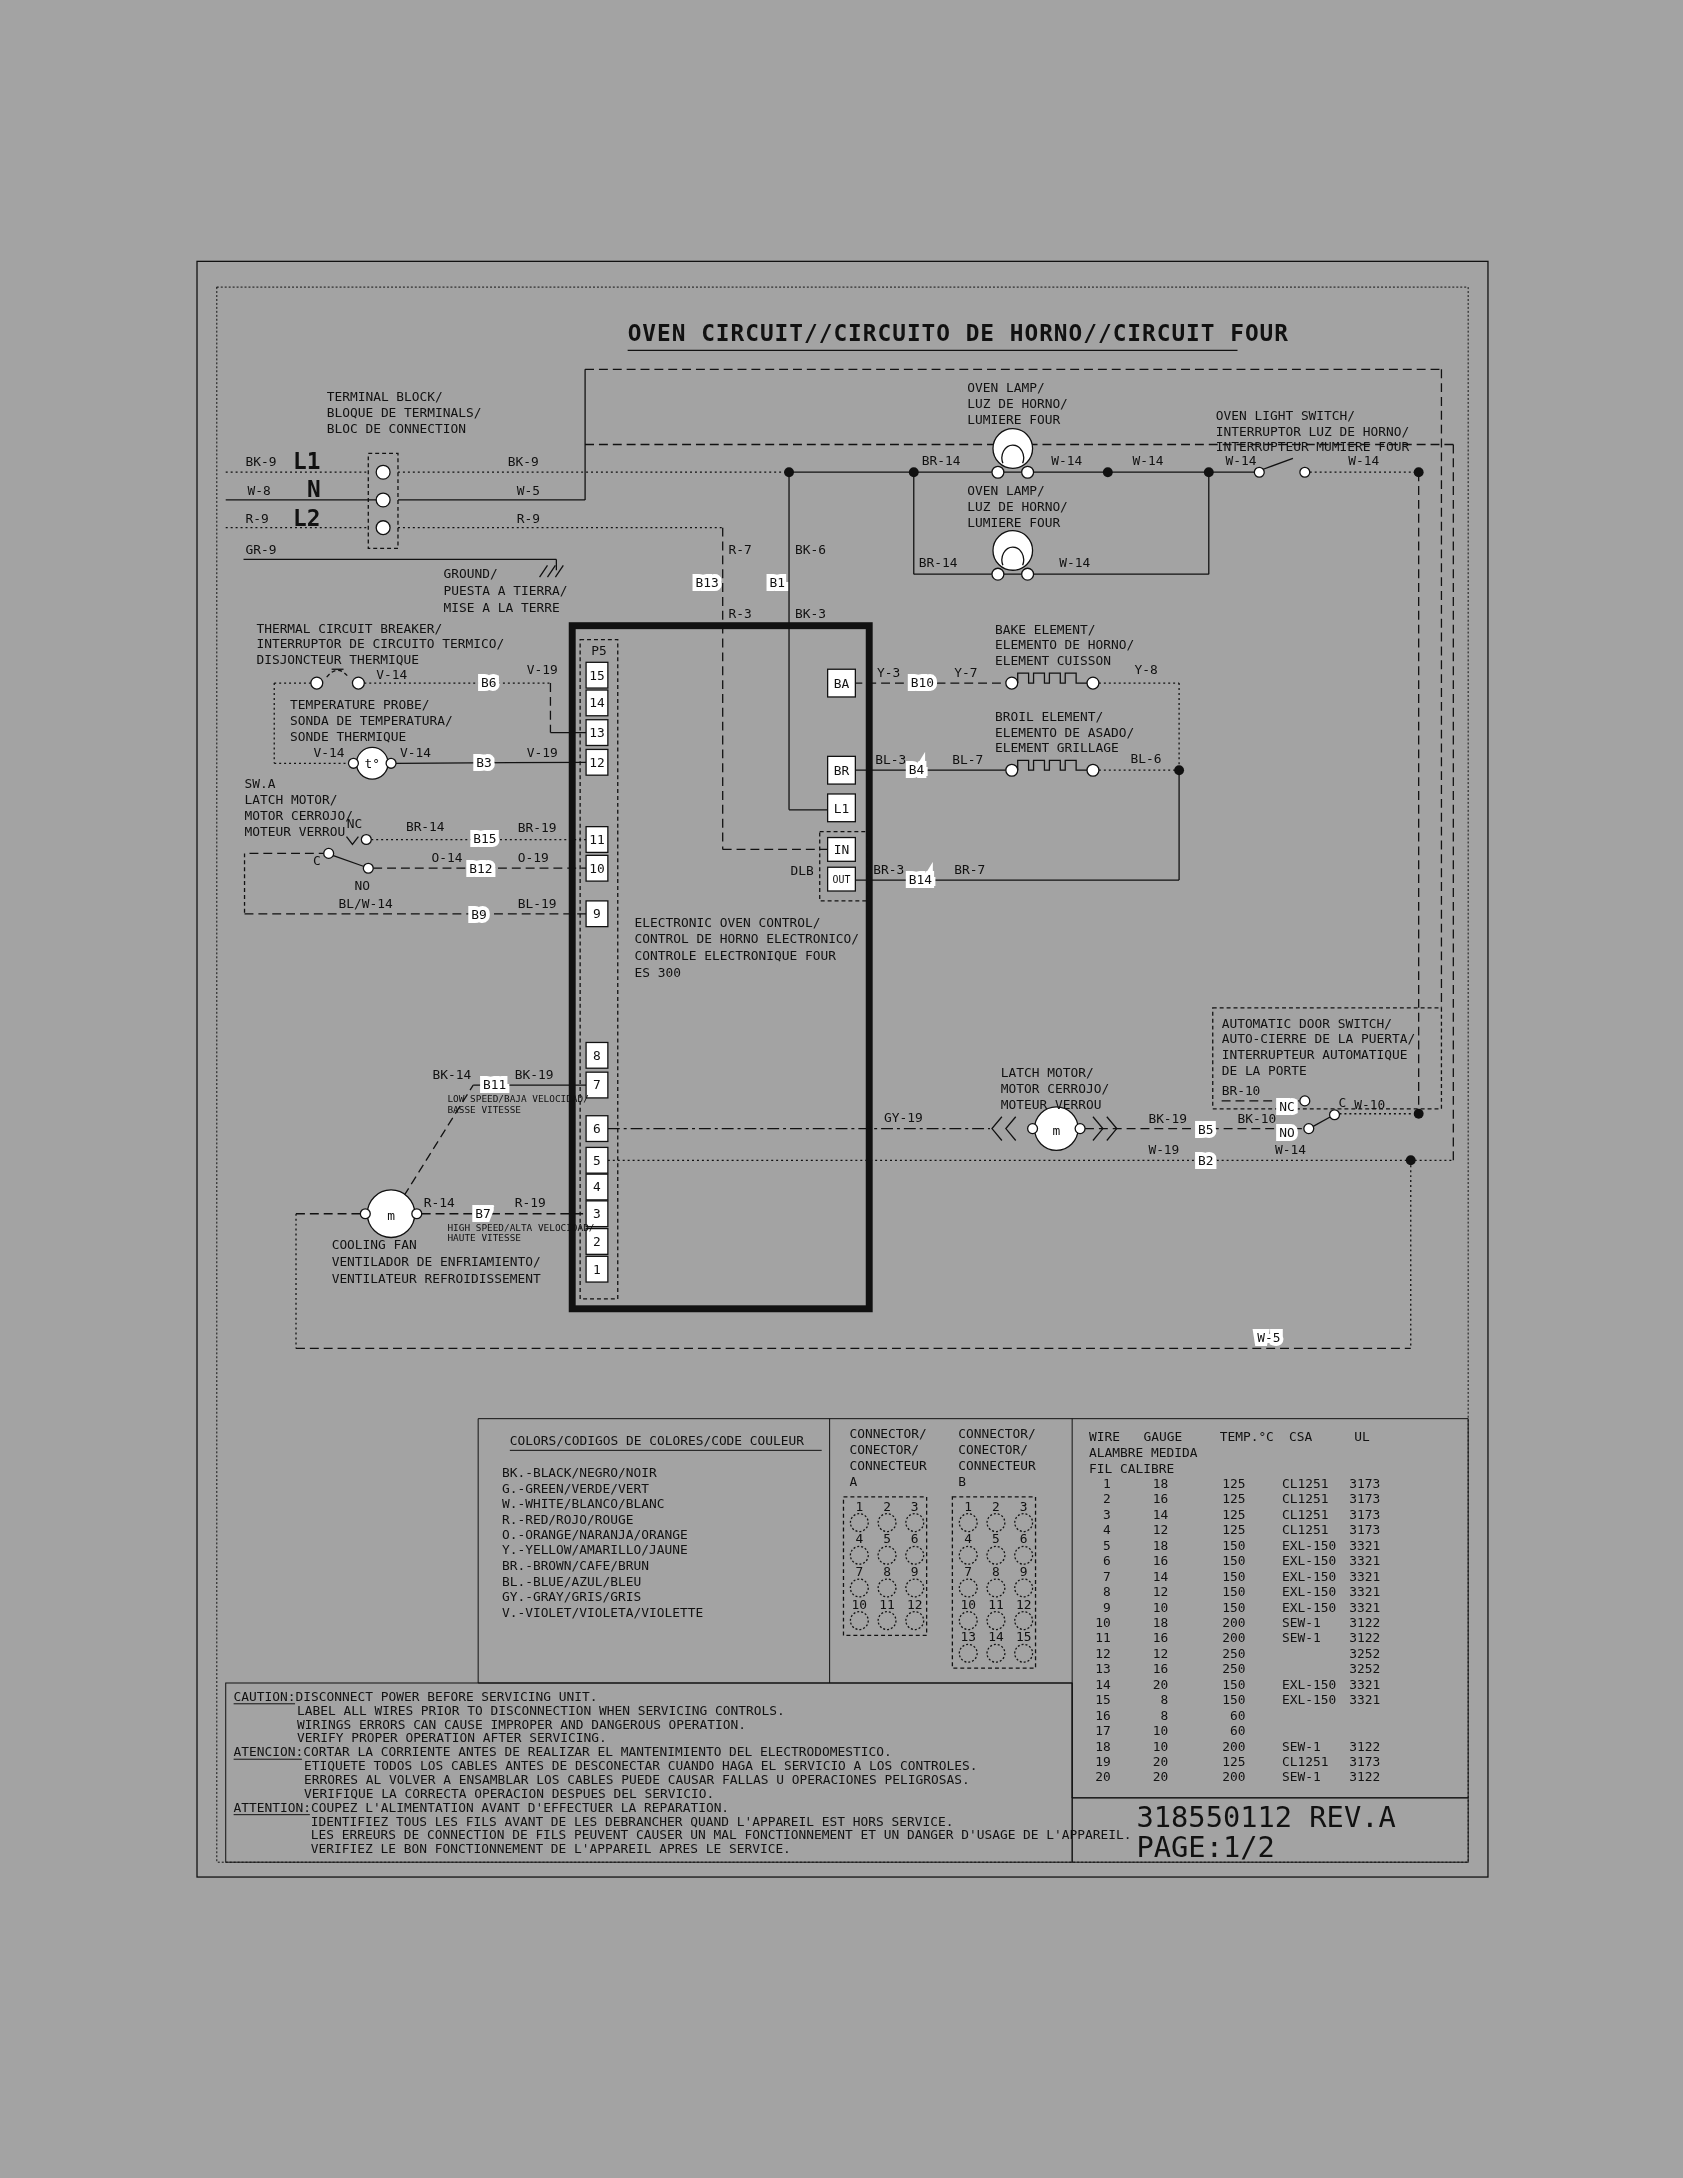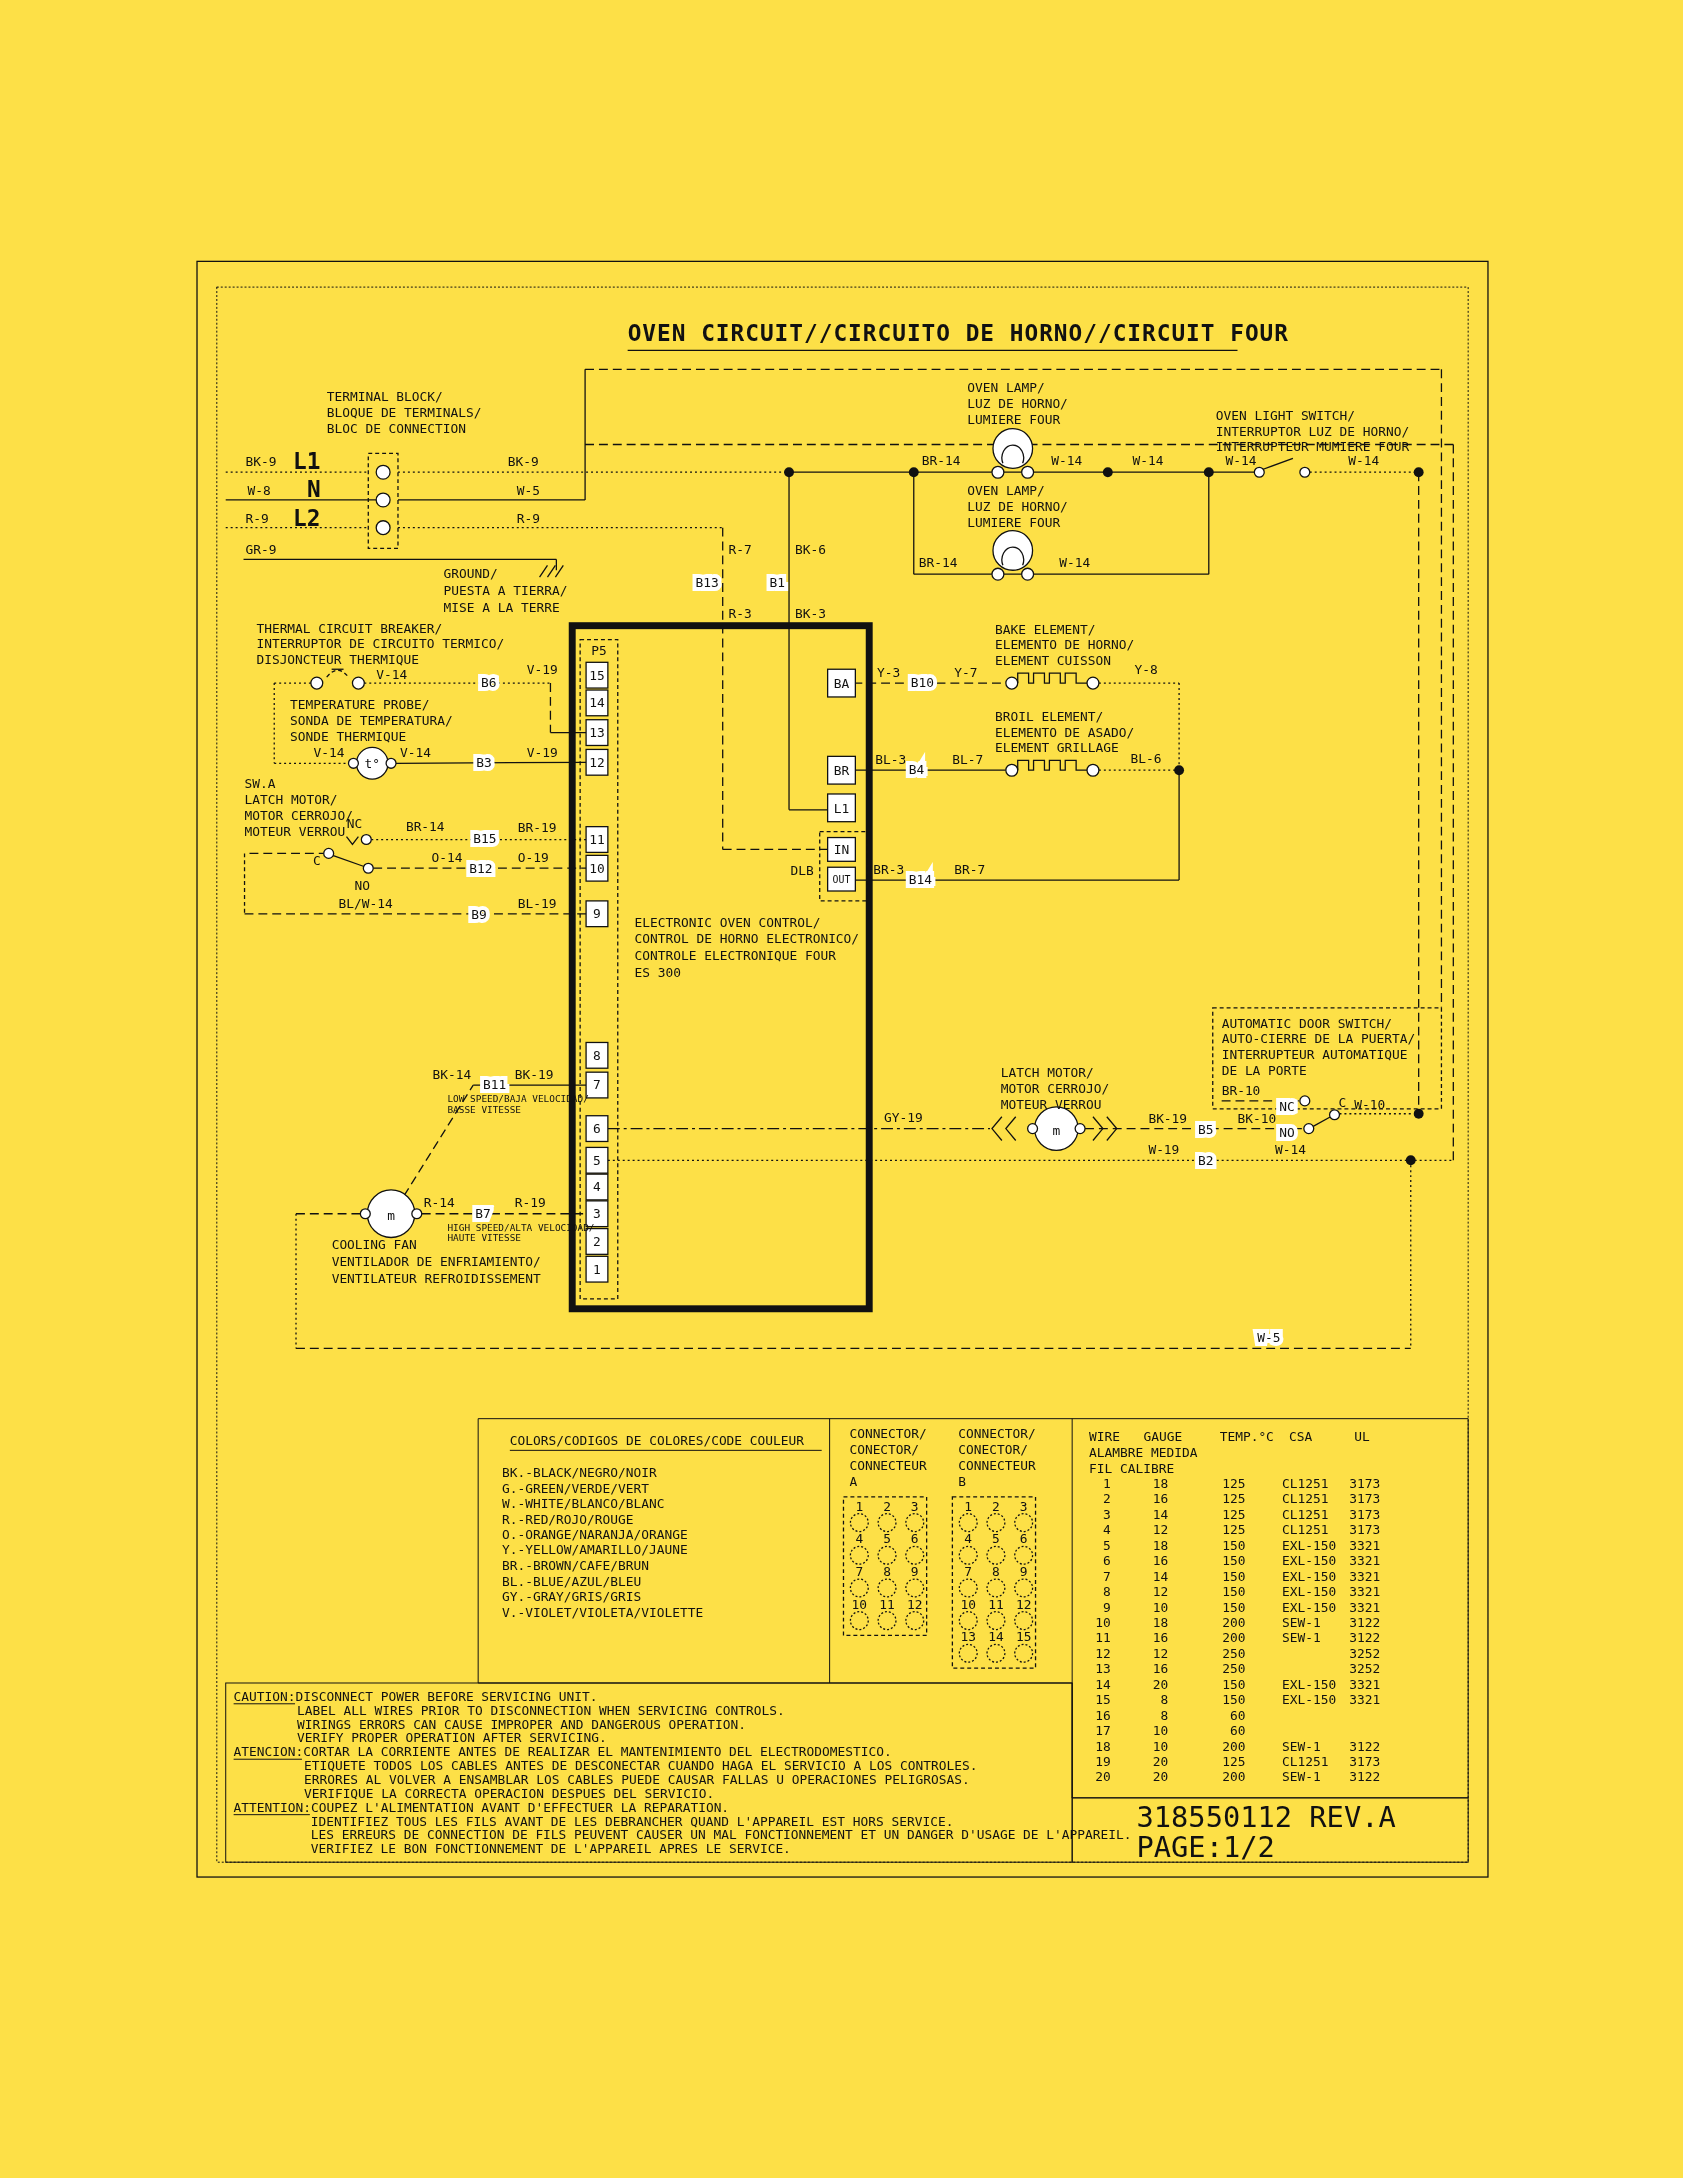--- a/index.html
+++ b/index.html
@@ -1,16 +1,16 @@
 <!DOCTYPE html>
 <html><head>
 <meta charset="utf-8">
 <style>
   html,body{margin:0;padding:0;background:#e8e8e8;}
-  #page{position:relative;width:1683px;height:2178px;background:#fde047;margin:0 auto;}
+  #page{position:relative;width:1683px;height:2178px;background:#a3a3a3;margin:0 auto;}
   svg{position:absolute;left:0;top:0;}
   text{font-family:"DejaVu Sans Mono","Liberation Mono",monospace;fill:#111;}
   .t{font-size:13px;}
   .t10{font-size:10px;}
   .s{font-size:9.5px;}
   .b{font-size:23px;font-weight:bold;}
   .ttl{font-size:23px;font-weight:bold;letter-spacing:1px;}
   .big{font-size:29px;}
   .mid{text-anchor:middle;}
   .end{text-anchor:end;}

